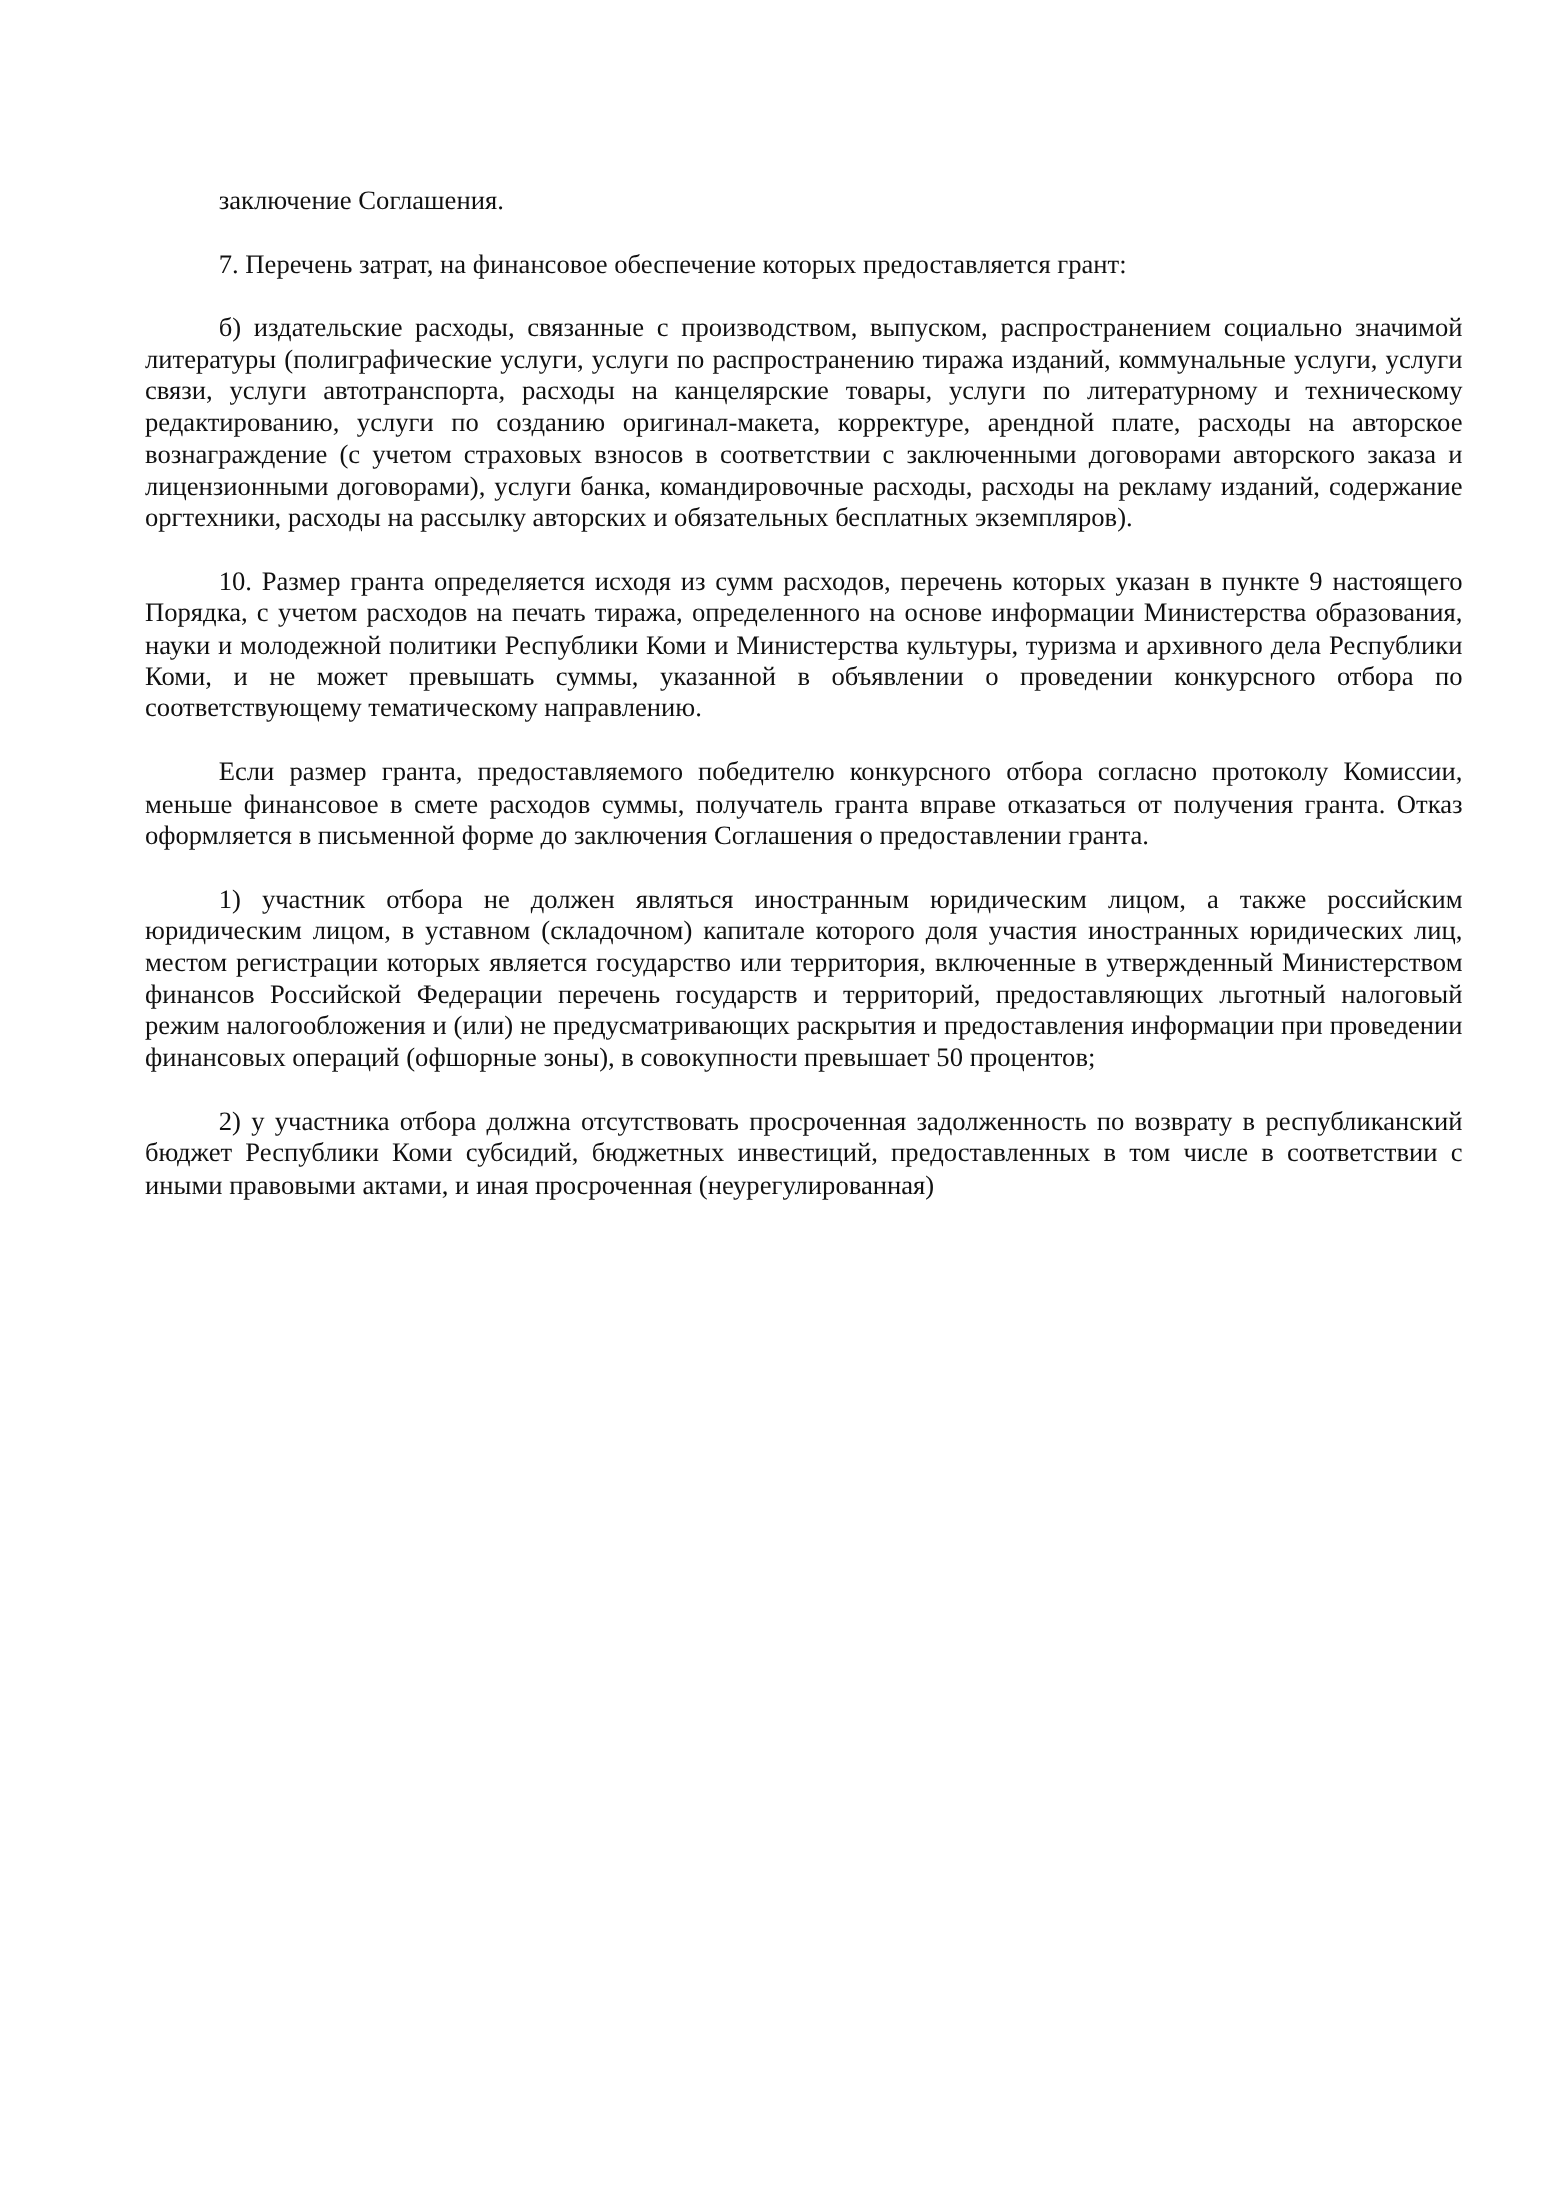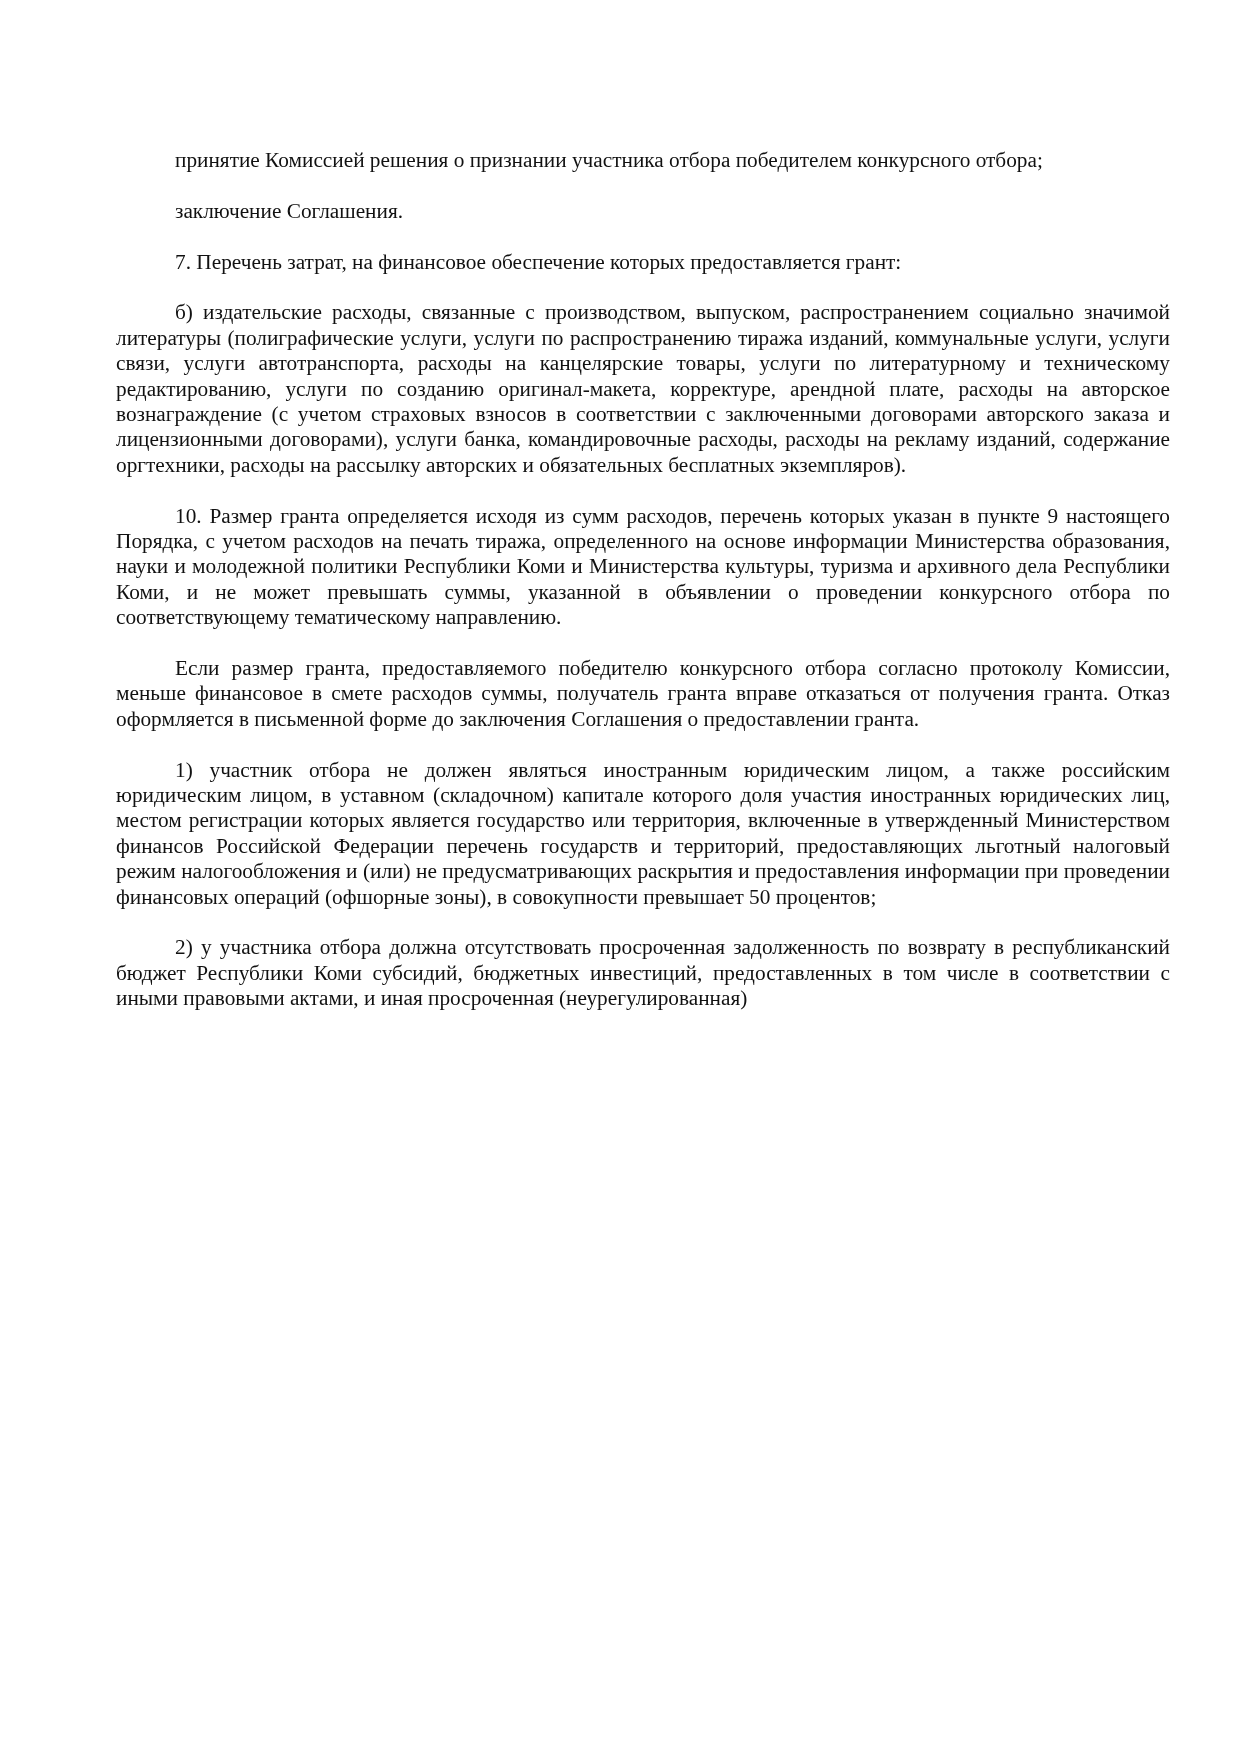--- a/index.html
+++ b/index.html
@@ -27,21 +27,20 @@
       margin: 0 0 25.4px 0;
       text-align: justify;
       text-indent: 59px;
       hyphens: none;
     }
   </style>
 </head>
 <body>
 
 <div class="page">
-  <p class="para">принятие Комиссией решения о признании участника отбора победителем конкурсного отбора;</p>
   <p class="para">заключение Соглашения.</p>
   <p class="para">7. Перечень затрат, на финансовое обеспечение которых предоставляется грант:</p>
   <p class="para">б) издательские расходы, связанные с производством, выпуском, распространением социально значимой литературы (полиграфические услуги, услуги по распространению тиража изданий, коммунальные услуги, услуги связи, услуги автотранспорта, расходы на канцелярские товары, услуги по литературному и техническому редактированию, услуги по созданию оригинал-макета, корректуре, арендной плате, расходы на авторское вознаграждение (с учетом страховых взносов в соответствии с заключенными договорами авторского заказа и лицензионными договорами), услуги банка, командировочные расходы, расходы на рекламу изданий, содержание оргтехники, расходы на рассылку авторских и обязательных бесплатных экземпляров).</p>
   <p class="para">10. Размер гранта определяется исходя из сумм расходов, перечень которых указан в пункте 9 настоящего Порядка, с учетом расходов на печать тиража, определенного на основе информации Министерства образования, науки и молодежной политики Республики Коми и Министерства культуры, туризма и архивного дела Республики Коми, и не может превышать суммы, указанной в объявлении о проведении конкурсного отбора по соответствующему тематическому направлению.</p>
   <p class="para">Если размер гранта, предоставляемого победителю конкурсного отбора согласно протоколу Комиссии, меньше финансовое в смете расходов суммы, получатель гранта вправе отказаться от получения гранта. Отказ оформляется в письменной форме до заключения Соглашения о предоставлении гранта.</p>
   <p class="para">1) участник отбора не должен являться иностранным юридическим лицом, а также российским юридическим лицом, в уставном (складочном) капитале которого доля участия иностранных юридических лиц, местом регистрации которых является государство или территория, включенные в утвержденный Министерством финансов Российской Федерации перечень государств и территорий, предоставляющих льготный налоговый режим налогообложения и (или) не предусматривающих раскрытия и предоставления информации при проведении финансовых операций (офшорные зоны), в совокупности превышает 50 процентов;</p>
   <p class="para">2) у участника отбора должна отсутствовать просроченная задолженность по возврату в республиканский бюджет Республики Коми субсидий, бюджетных инвестиций, предоставленных в том числе в соответствии с иными правовыми актами, и иная просроченная (неурегулированная)</p>
 </div>
 
 </body></html>

